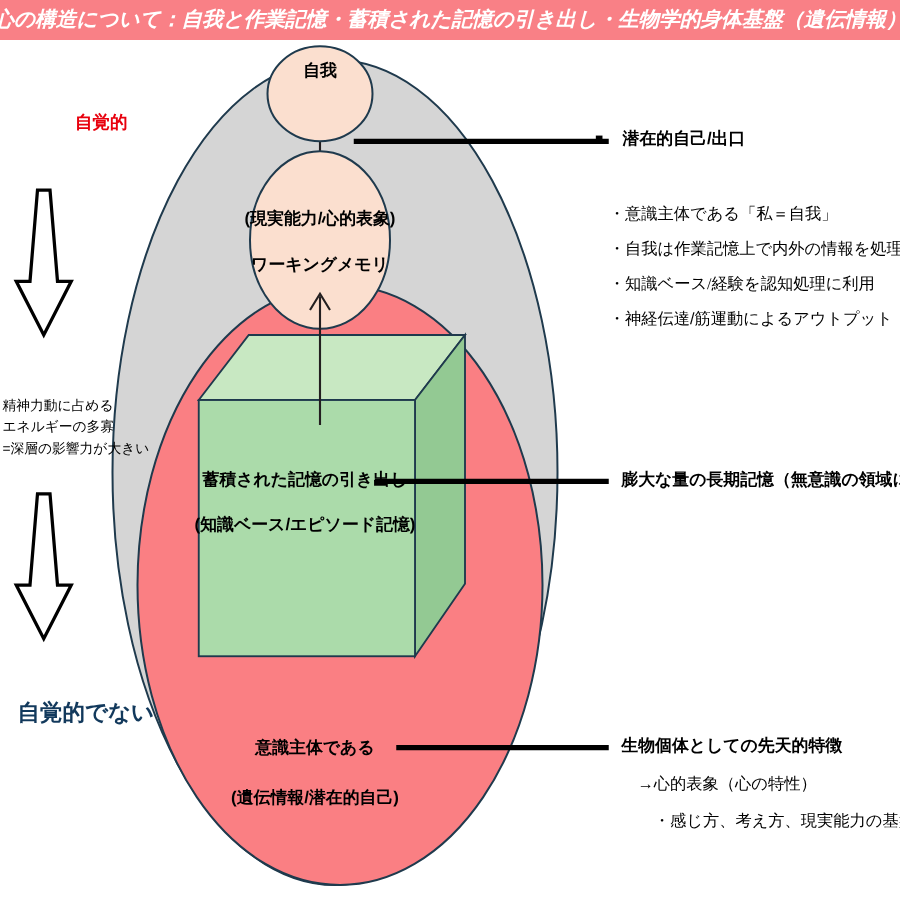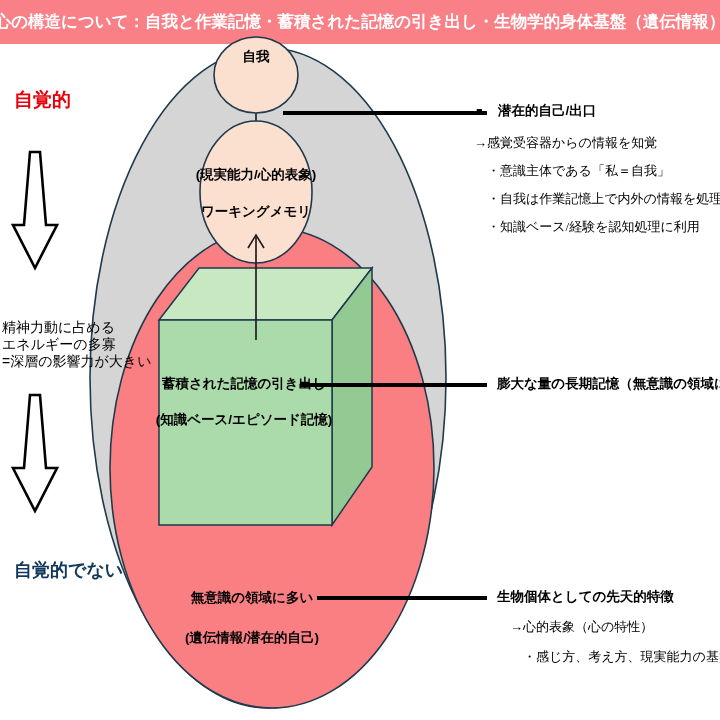--- a/index.html
+++ b/index.html
@@ -16,25 +16,26 @@
     height: 720px;
     background: #ffffff;
     overflow: hidden;
   }
   
   .title-bar {
     position: absolute;
     left: 0;
     top: 0;
     width: 720px;
-    height: 44px;
+    height: 32px;
     background: #f98086;
     display: flex;
     align-items: center;
     justify-content: center;
+    font-style: italic;
   }
   .title-text {
     color: #ffffff;
     font-size: 16.5px;
     font-weight: bold;
     letter-spacing: 0px;
     white-space: nowrap;
   }
   
   #diagram {
@@ -47,29 +48,30 @@
   
   .lbl {
     position: absolute;
     white-space: nowrap;
     color: #000000;
     line-height: 1.0;
   }
   .lbl-red {
     color: #e8000d;
     font-weight: bold;
-    font-size: 19px;
+    font-size: 14px;
+    margin-left: 46px;
   }
   .lbl-navy {
     color: #12395c;
     font-weight: bold;
     font-size: 18px;
   }
   .lbl-sm {
-    font-size: 14px;
+    font-size: 11px;
     color: #000000;
   }
   .lbl-shape {
     font-size: 13.5px;
     color: #000000;
     font-weight: bold;
   }
   .lbl-shape-b {
     font-size: 13.5px;
     color: #000000;
@@ -143,29 +145,29 @@
   <div class="lbl lbl-navy" style="left:14px; top:561px;">自覚的でない</div>
 
   <div class="lbl lbl-shape ctr" style="left:256px; top:50px;">自我</div>
 
   <div class="lbl lbl-shape ctr" style="left:256px; top:168px;">(現実能力/心的表象)</div>
   <div class="lbl lbl-shape ctr" style="left:256px; top:205px;">ワーキングメモリ</div>
 
   <div class="lbl lbl-shape ctr" style="left:244px; top:377px;">蓄積された記憶の引き出し</div>
   <div class="lbl lbl-shape ctr" style="left:244px; top:413px;">(知識ベース/エピソード記憶)</div>
 
-  <div class="lbl lbl-shape-b ctr" style="left:252px; top:591px;">無意識の領域に多い</div>
+  <div class="lbl lbl-shape-b ctr" style="left:252px; top:591px;">意識主体である</div>
   <div class="lbl lbl-shape-b ctr" style="left:252px; top:631px;">(遺伝情報/潜在的自己)</div>
 
   <div class="lbl" style="left:476px; top:106px; font-size:11px;">■</div>
   <div class="lbl lbl-ann-head" style="left:498px; top:104px;">潜在的自己/出口</div>
-  <div class="lbl lbl-ann" style="left:474px; top:136px;">→感覚受容器からの情報を知覚</div>
   <div class="lbl lbl-ann" style="left:487px; top:164px;">・意識主体である「私＝自我」</div>
   <div class="lbl lbl-ann" style="left:487px; top:192px;">・自我は作業記憶上で内外の情報を処理</div>
   <div class="lbl lbl-ann" style="left:487px; top:220px;font-family:Liberation Serif, serif;">・知識ベース/経験を認知処理に利用</div>
+  <div class="lbl lbl-ann" style="left:487px; top:248px;">・神経伝達/筋運動によるアウトプット</div>
 
   <div class="lbl lbl-ann-head" style="left:497px; top:377px;">膨大な量の長期記憶（無意識の領域に多い）</div>
 
   <div class="lbl lbl-ann-head" style="left:497px; top:590px;">生物個体としての先天的特徴</div>
   <div class="lbl lbl-ann" style="left:510px; top:620px;">→心的表象（心の特性）</div>
   <div class="lbl lbl-ann" style="left:523px; top:650px;">・感じ方、考え方、現実能力の基盤</div>
 
 </div>
 
 </body></html>

